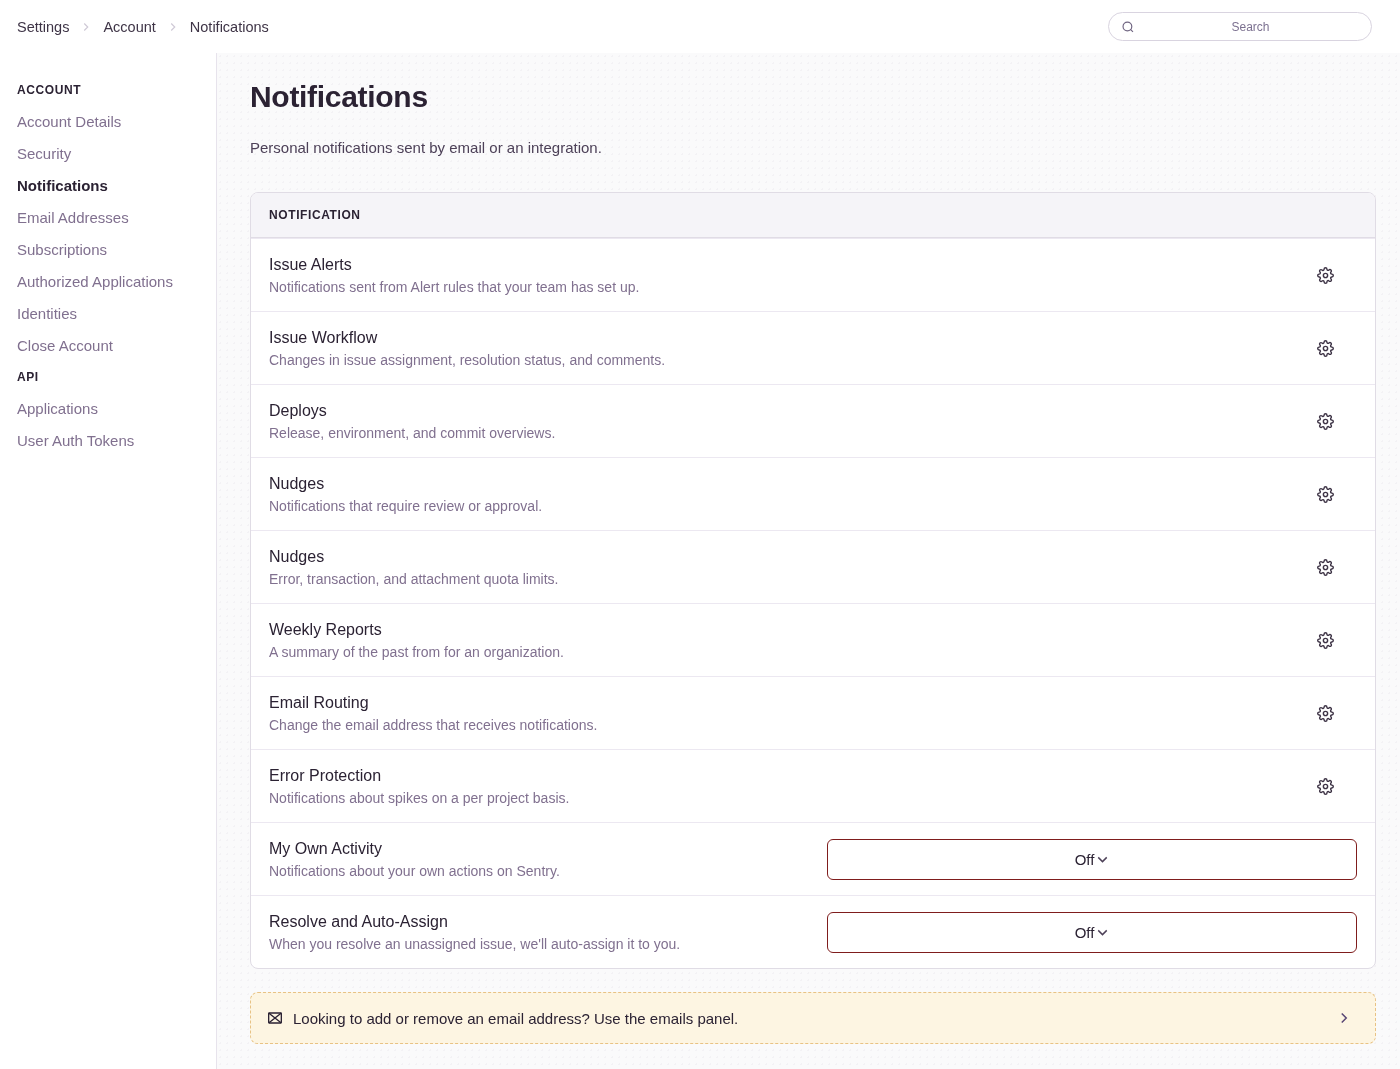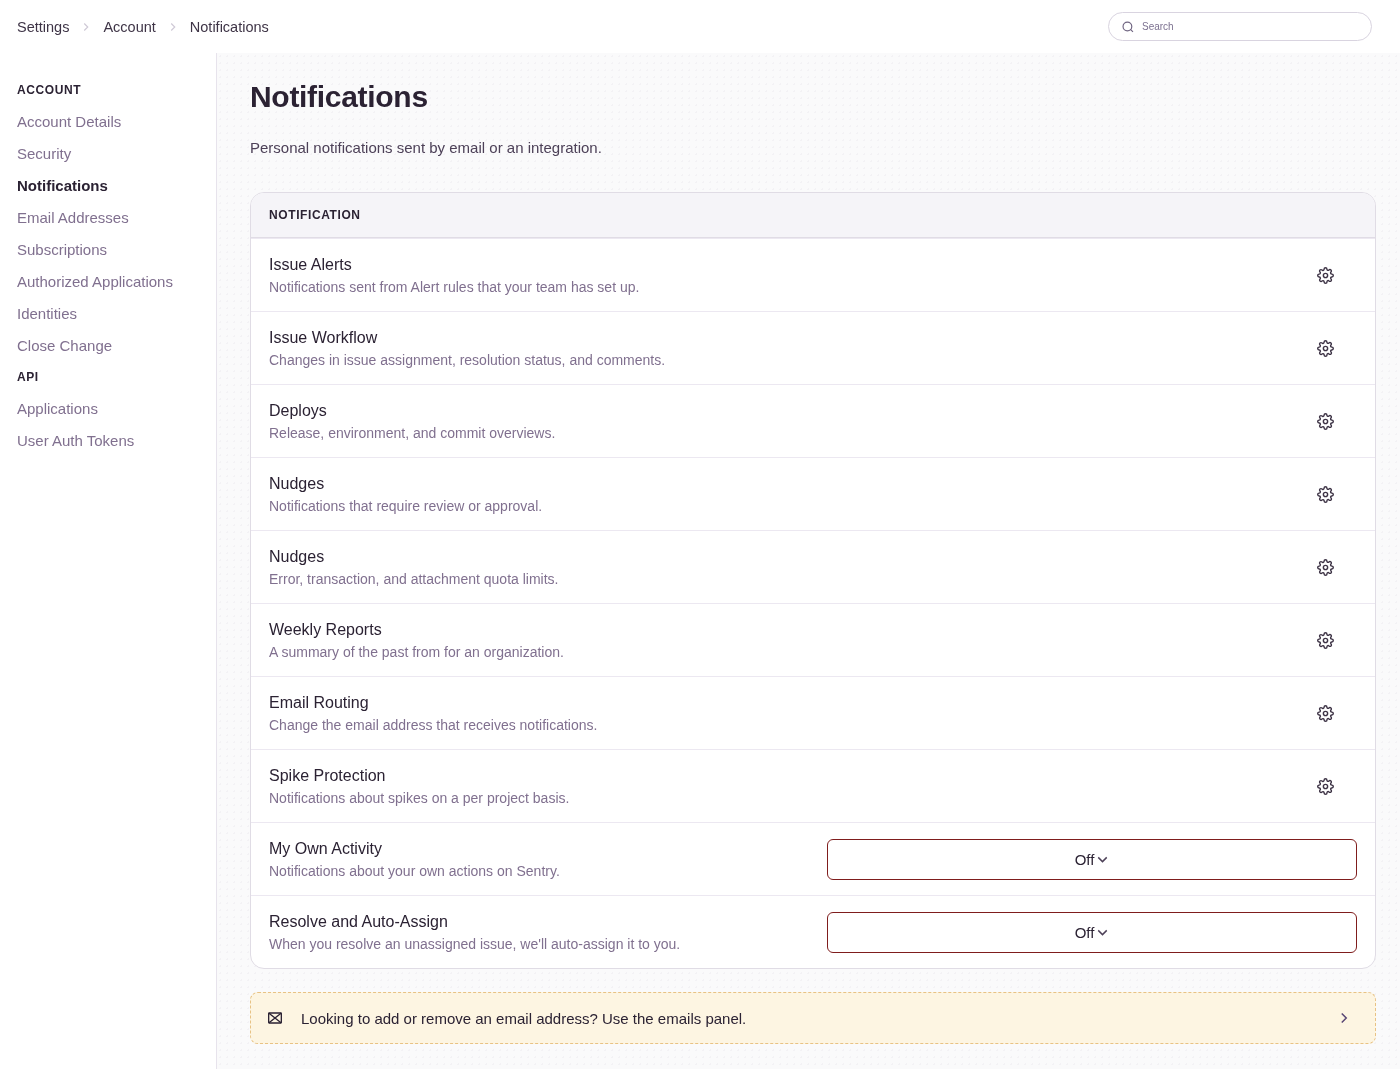--- a/index.html
+++ b/index.html
@@ -34,21 +34,21 @@
     height: 29px;
     border: 1px solid #d9d4e0;
     border-radius: 15px;
     padding: 0 12px;
     background: #ffffff;
   }
   .searchbox svg { width: 14px; height: 14px; stroke: #6f6481; flex: 0 0 auto; }
   .searchbox input {
     border: none; outline: none; width: 100%;
     font-family: "Liberation Sans", sans-serif;
-    font-size: 10px; color: #2b2233; background: transparent;
+    font-size: 12px; color: #2b2233; background: transparent; text-align: center;
   }
   .searchbox input::placeholder { color: #7c7190; }
 
   
   .page { display: flex; height: 1016px; }
 
   .sidebar {
     width: 217px;
     flex: 0 0 217px;
     background: #ffffff;
@@ -78,21 +78,21 @@
   .page-title {
     font-size: 30px; font-weight: 700; color: #2b2233;
     letter-spacing: -0.3px; margin-bottom: 25px;
   }
   .page-subtitle { font-size: 15px; color: #4d4158; margin-bottom: 36px; }
 
   
   .panel {
     background: #ffffff;
     border: 1px solid #e0dce5;
-    border-radius: 14px;
+    border-radius: 8px;
     overflow: hidden;
   }
   .panel-header {
     background: #f5f4f8;
     border-bottom: 1px solid #e0dce5;
     padding: 15px 18px;
     font-size: 12px; font-weight: 700; letter-spacing: 0.6px;
     color: #2b2233;
   }
   .row {
@@ -128,21 +128,21 @@
   .select svg { width: 17px; height: 17px; stroke: #4d4158; }
 
   
   .alert {
     margin-top: 23px;
     background: #fdf5e2;
     border: 1px dashed #e8c284;
     border-radius: 8px;
     padding: 0 16px;
     height: 52px;
-    display: flex; align-items: center; gap: 18px;
+    display: flex; align-items: center; gap: 10px;
     cursor: pointer;
   }
   .alert svg.mail { width: 16px; height: 16px; stroke: #2b2233; flex: 0 0 auto; }
   .alert-text { font-size: 15px; color: #2b2233; flex: 1 1 auto; }
   .alert svg.chev { width: 18px; height: 18px; stroke: #584674; flex: 0 0 auto; margin-right: 6px; }
 </style>
 </head>
 <body>
 
 <div class="topbar">
@@ -175,21 +175,21 @@
   <div class="sidebar">
     <div class="side-section">
       <div class="side-title">ACCOUNT</div>
       <div class="side-item">Account Details</div>
       <div class="side-item">Security</div>
       <div class="side-item active">Notifications</div>
       <div class="side-item">Email Addresses</div>
       <div class="side-item">Subscriptions</div>
       <div class="side-item">Authorized Applications</div>
       <div class="side-item">Identities</div>
-      <div class="side-item">Close Change</div>
+      <div class="side-item">Close Account</div>
     </div>
     <div class="side-section">
       <div class="side-title">API</div>
       <div class="side-item">Applications</div>
       <div class="side-item">User Auth Tokens</div>
     </div>
   </div>
 
   <div class="content">
     <div class="page-title">Notifications</div>
@@ -284,21 +284,21 @@
         <button class="gear-btn">
           <svg viewBox="0 0 24 24" fill="none" stroke-width="2">
               <circle cx="12" cy="12" r="3"></circle>
               <path d="M19.4 15a1.65 1.65 0 0 0 .33 1.82l.06.06a2 2 0 0 1 0 2.83 2 2 0 0 1-2.83 0l-.06-.06a1.65 1.65 0 0 0-1.82-.33 1.65 1.65 0 0 0-1 1.51V21a2 2 0 0 1-2 2 2 2 0 0 1-2-2v-.09A1.65 1.65 0 0 0 9 19.4a1.65 1.65 0 0 0-1.82.33l-.06.06a2 2 0 0 1-2.83 0 2 2 0 0 1 0-2.83l.06-.06a1.65 1.65 0 0 0 .33-1.82 1.65 1.65 0 0 0-1.51-1H3a2 2 0 0 1-2-2 2 2 0 0 1 2-2h.09A1.65 1.65 0 0 0 4.6 9a1.65 1.65 0 0 0-.33-1.82l-.06-.06a2 2 0 0 1 0-2.83 2 2 0 0 1 2.83 0l.06.06a1.65 1.65 0 0 0 1.82.33H9a1.65 1.65 0 0 0 1-1.51V3a2 2 0 0 1 2-2 2 2 0 0 1 2 2v.09a1.65 1.65 0 0 0 1 1.51 1.65 1.65 0 0 0 1.82-.33l.06-.06a2 2 0 0 1 2.83 0 2 2 0 0 1 0 2.83l-.06.06a1.65 1.65 0 0 0-.33 1.82V9a1.65 1.65 0 0 0 1.51 1H21a2 2 0 0 1 2 2 2 2 0 0 1-2 2h-.09a1.65 1.65 0 0 0-1.51 1z"></path>
             </svg>
         </button>
       </div>
 
       <div class="row">
         <div class="row-text">
-          <div class="row-title">Spike Protection</div>
+          <div class="row-title">Error Protection</div>
           <div class="row-desc">Notifications about spikes on a per project basis.</div>
         </div>
         <button class="gear-btn">
           <svg viewBox="0 0 24 24" fill="none" stroke-width="2">
               <circle cx="12" cy="12" r="3"></circle>
               <path d="M19.4 15a1.65 1.65 0 0 0 .33 1.82l.06.06a2 2 0 0 1 0 2.83 2 2 0 0 1-2.83 0l-.06-.06a1.65 1.65 0 0 0-1.82-.33 1.65 1.65 0 0 0-1 1.51V21a2 2 0 0 1-2 2 2 2 0 0 1-2-2v-.09A1.65 1.65 0 0 0 9 19.4a1.65 1.65 0 0 0-1.82.33l-.06.06a2 2 0 0 1-2.83 0 2 2 0 0 1 0-2.83l.06-.06a1.65 1.65 0 0 0 .33-1.82 1.65 1.65 0 0 0-1.51-1H3a2 2 0 0 1-2-2 2 2 0 0 1 2-2h.09A1.65 1.65 0 0 0 4.6 9a1.65 1.65 0 0 0-.33-1.82l-.06-.06a2 2 0 0 1 0-2.83 2 2 0 0 1 2.83 0l.06.06a1.65 1.65 0 0 0 1.82.33H9a1.65 1.65 0 0 0 1-1.51V3a2 2 0 0 1 2-2 2 2 0 0 1 2 2v.09a1.65 1.65 0 0 0 1 1.51 1.65 1.65 0 0 0 1.82-.33l.06-.06a2 2 0 0 1 2.83 0 2 2 0 0 1 0 2.83l-.06.06a1.65 1.65 0 0 0-.33 1.82V9a1.65 1.65 0 0 0 1.51 1H21a2 2 0 0 1 2 2 2 2 0 0 1-2 2h-.09a1.65 1.65 0 0 0-1.51 1z"></path>
             </svg>
         </button>
       </div>
 

